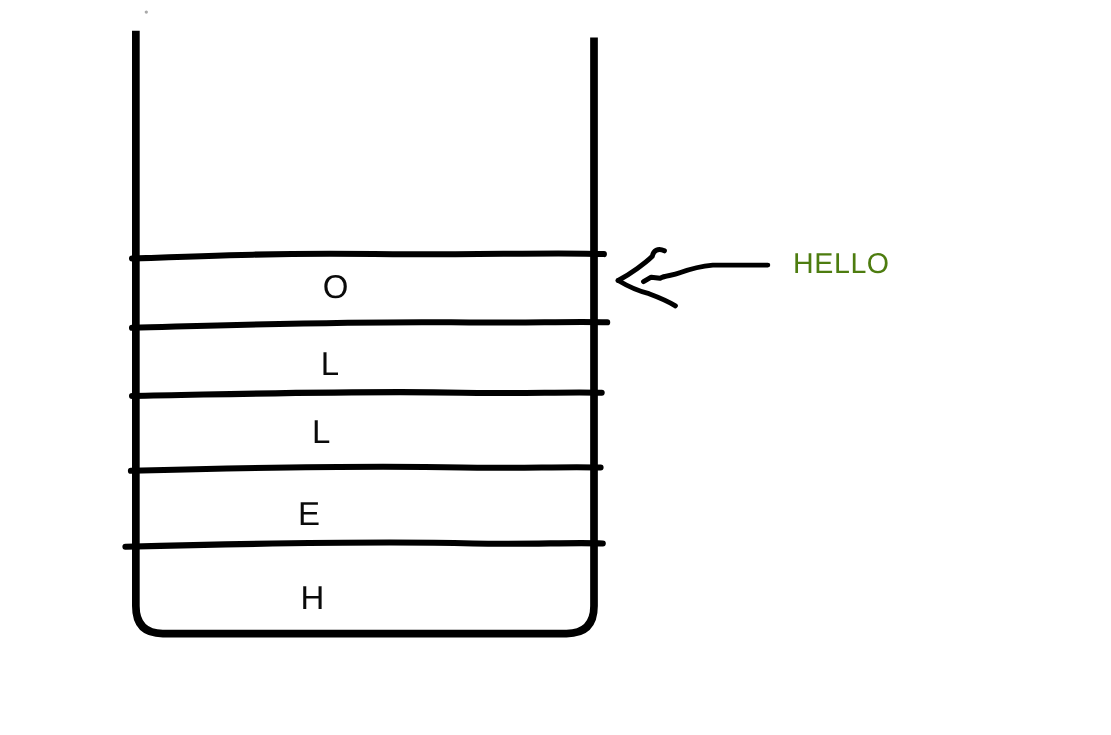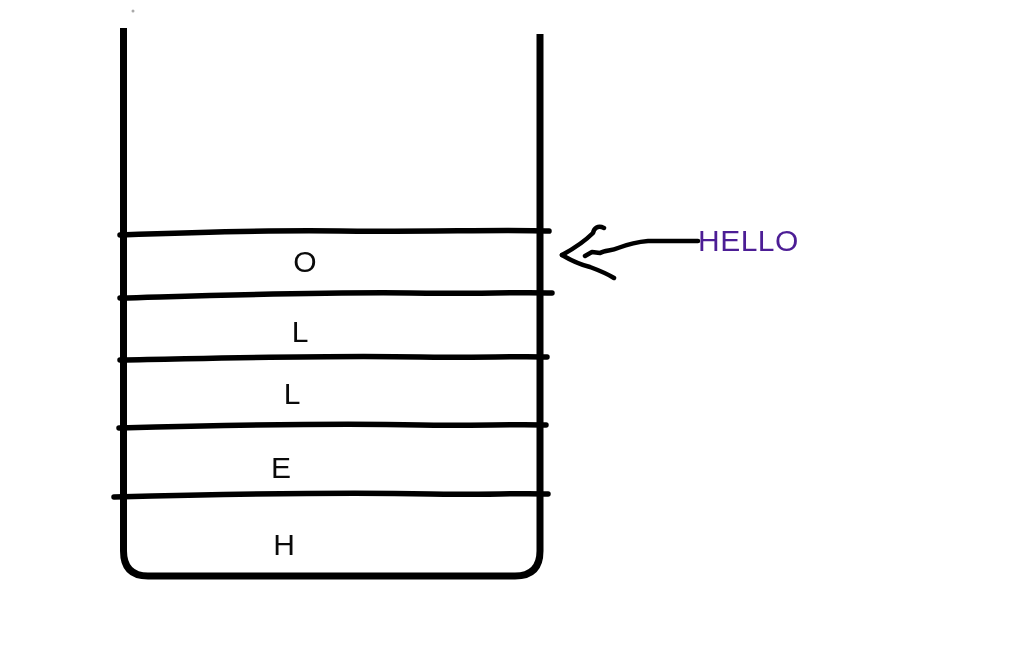--- a/index.html
+++ b/index.html
@@ -30,26 +30,26 @@
     color: #0a0a0a;
     white-space: pre;
   }
   .pos-o  { left: 305px; top: 262px; }
   .pos-l1 { left: 300px; top: 332px; }
   .pos-l2 { left: 292px; top: 394px; }
   .pos-e  { left: 281px; top: 468px; }
   .pos-h  { left: 284px; top: 545px; }
   .hello-label {
     position: absolute;
-    left: 698px;
+    left: 721px;
     top: 226px;
-    font-size: 30px;
+    font-size: 26px;
     line-height: 1;
     letter-spacing: 0.5px;
-    color: #4c1d95;
+    color: #4d7c0f;
     white-space: pre;
   }
 </style>
 </head>
 <body>
 
 <div class="stage">
 
   <svg class="drawing-svg" viewBox="0 0 1010 668" xmlns="http://www.w3.org/2000/svg">
 

